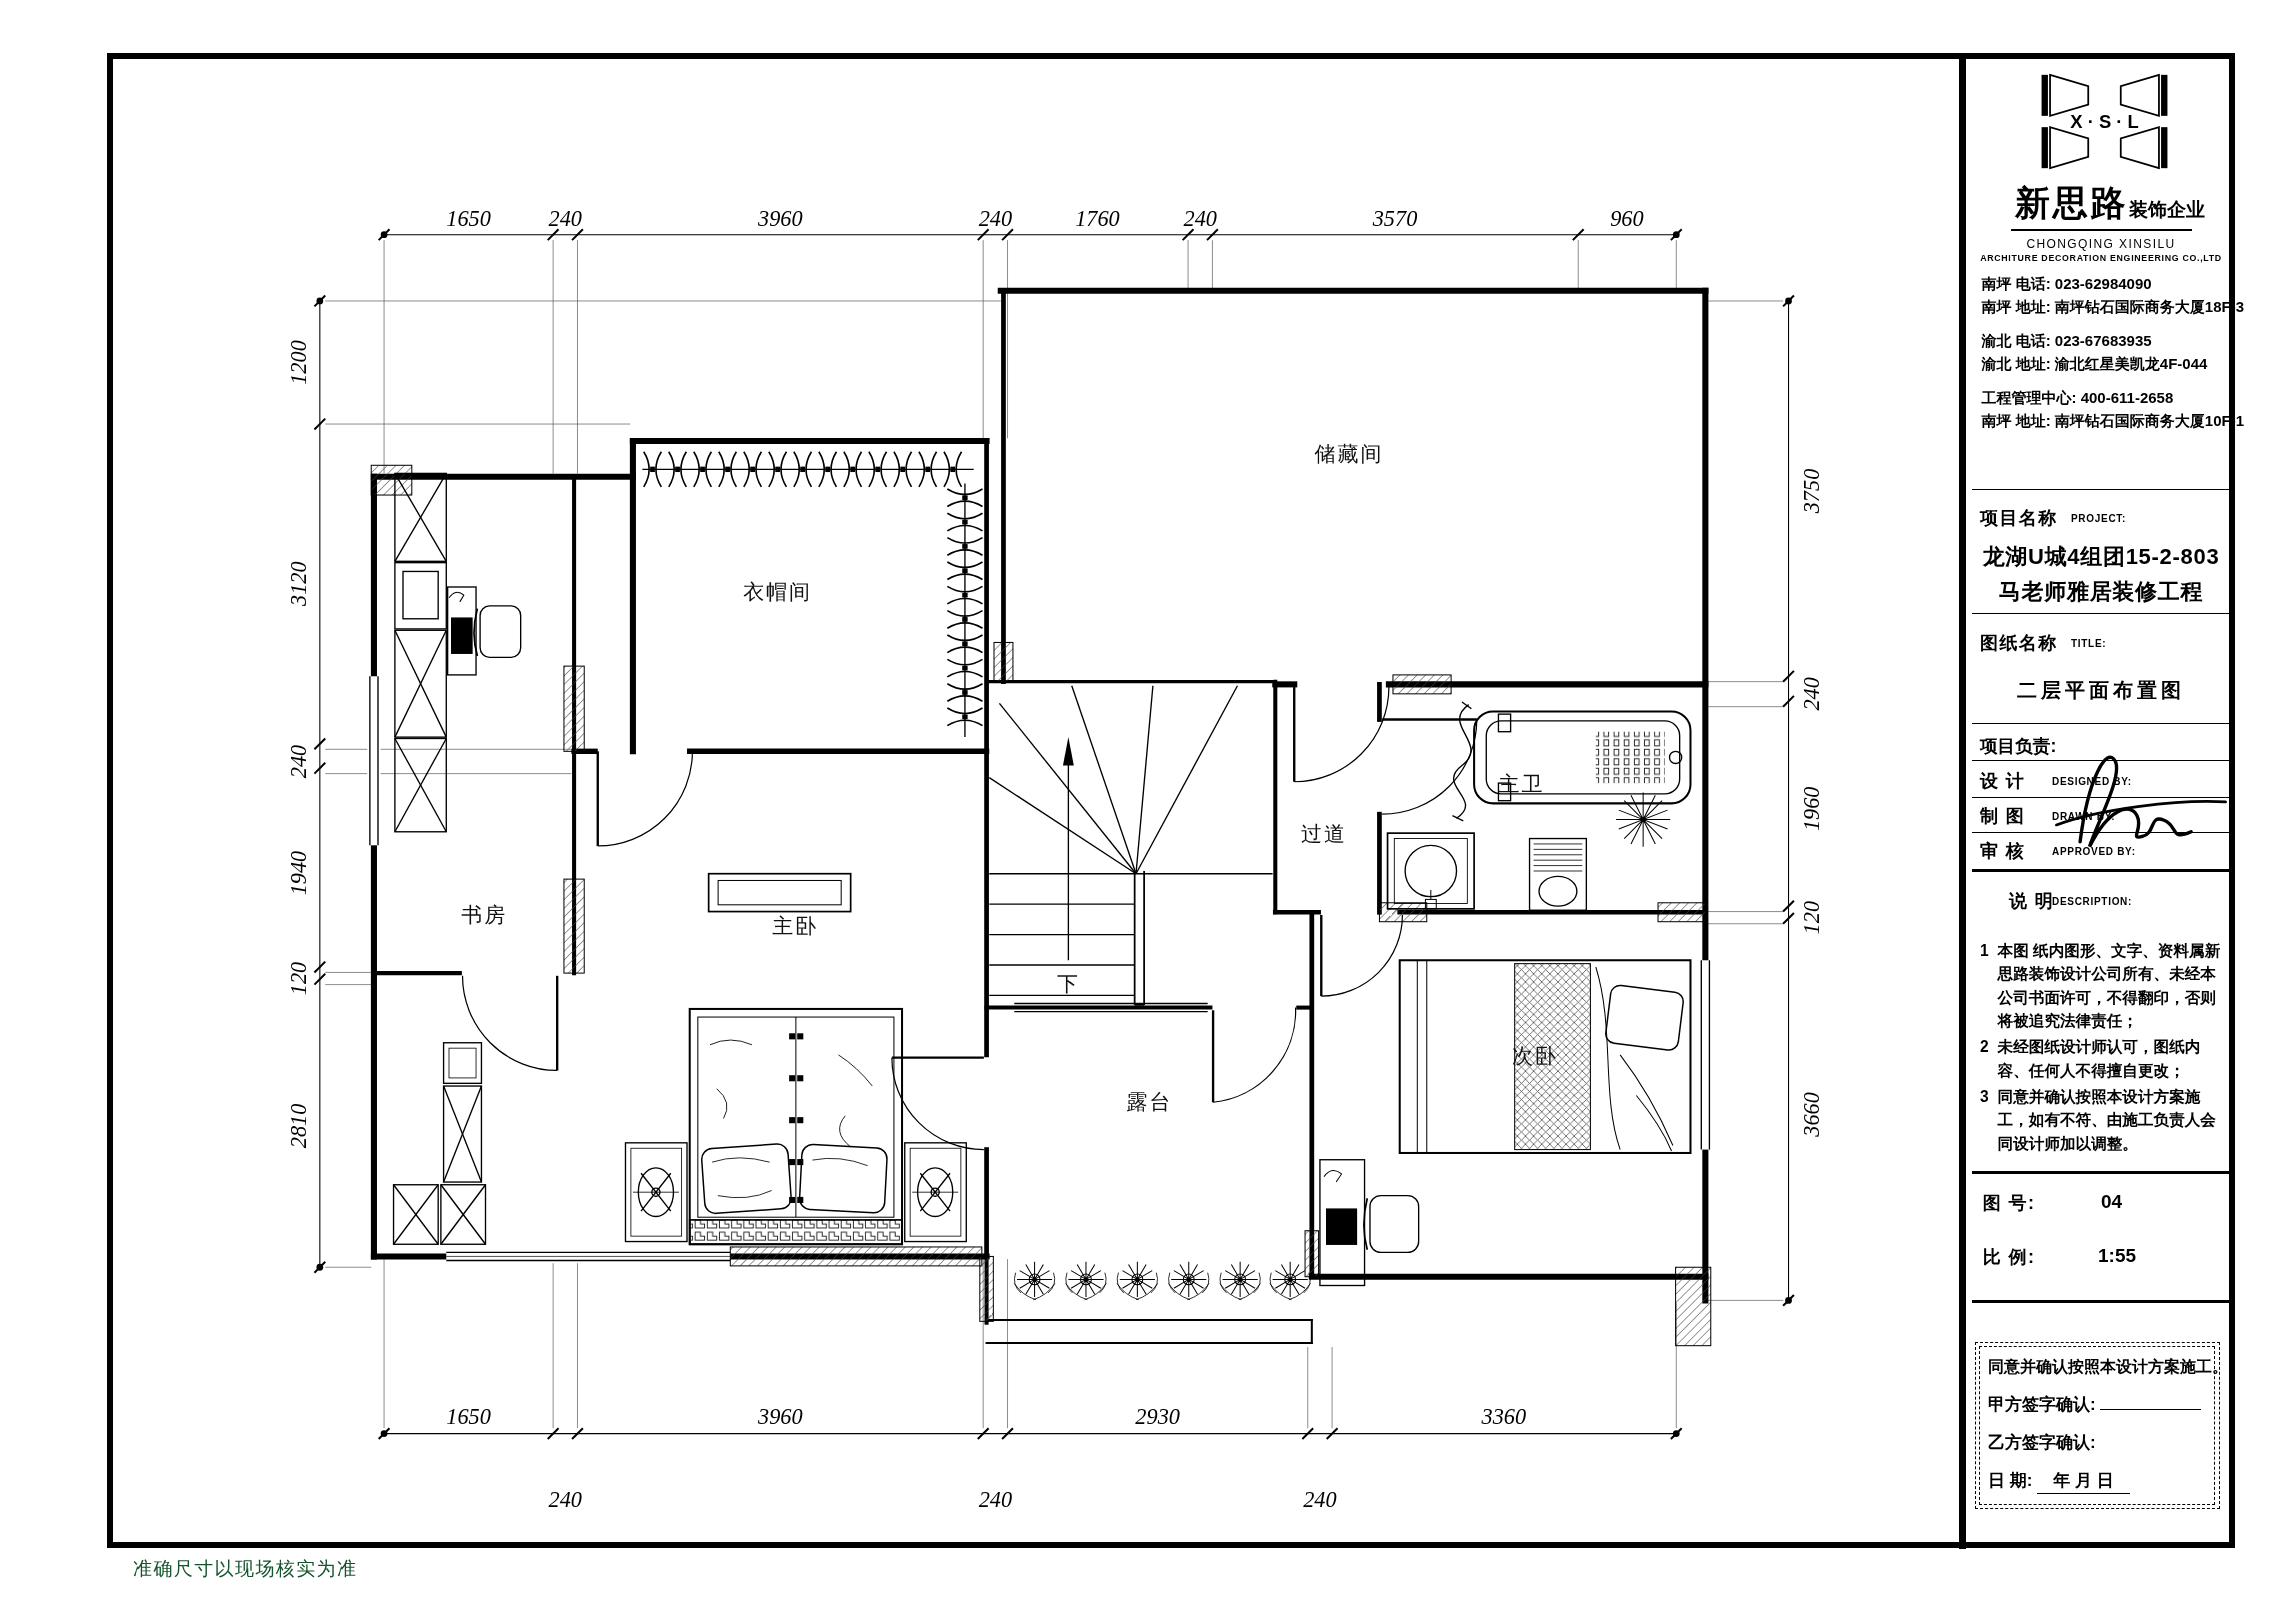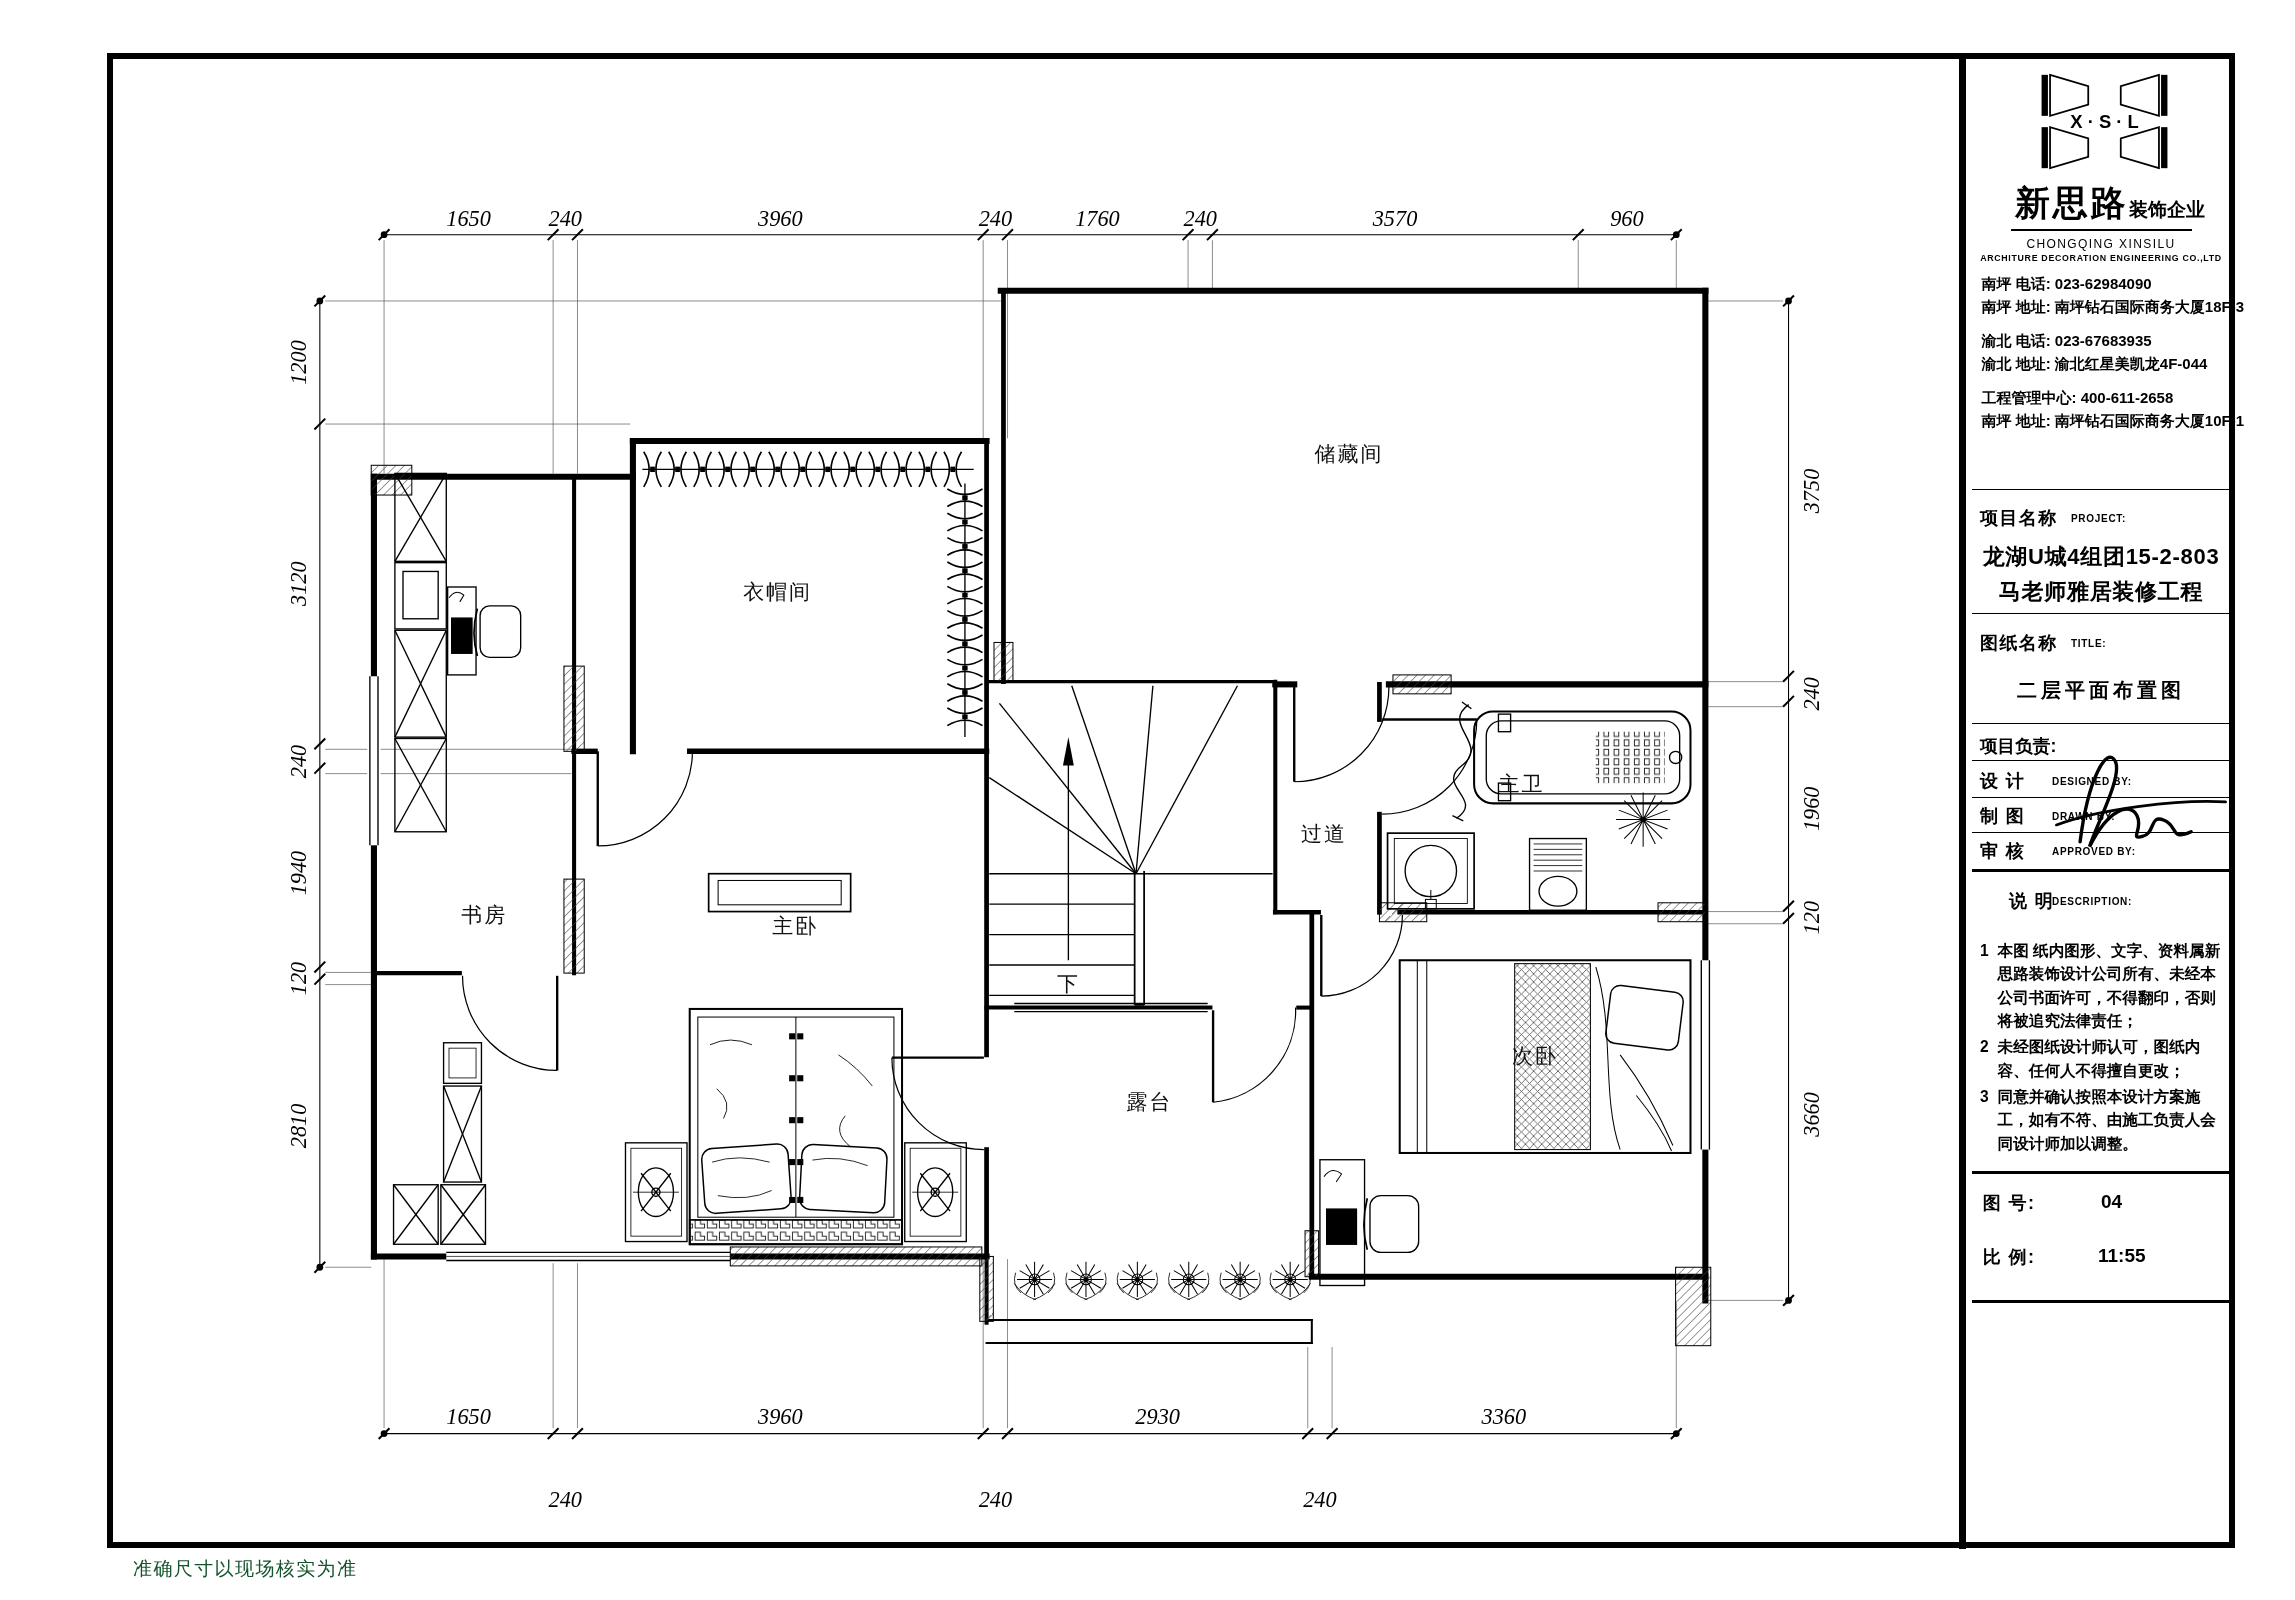--- a/index.html
+++ b/index.html
@@ -563,21 +563,35 @@
         <span class="n">3</span>
         <span>同意并确认按照本设计方案施工，如有不符、由施工负责人会同设计师加以调整。</span>
       </div>
     </div>
 
     <div class="hline thick" style="top:1111px;"></div>
 
     <div class="tb-text lbl-cn" style="left:10.8px;top:1131px;">图  号:</div>
     <div class="tb-text" style="left:129px;top:1131px;font-size:19px;font-weight:bold;">04</div>
     <div class="tb-text lbl-cn" style="left:10.8px;top:1185px;">比  例:</div>
-    <div class="tb-text" style="left:126px;top:1185px;font-size:19px;font-weight:bold;">11:55</div>
+    <div class="tb-text" style="left:126px;top:1185px;font-size:19px;font-weight:bold;">1:55</div>
 
     <div class="hline thick" style="top:1240px;"></div>
 
+    <div class="agree-box">
+      <div class="agree-inner">
+        <div class="agree-line" style="font-size:16px;">同意并确认按照本设计方案施工。</div>
+        <div class="agree-line">
+          <span>甲方签字确认:</span>
+          <span class="sig-ul"></span>
+        </div>
+        <div class="agree-line">乙方签字确认:</div>
+        <div class="agree-line" style="margin-bottom:0;">
+          <span>日       期:</span>
+          <span style="display:inline-block;border-bottom:1.4px solid #000;padding:0 16px 1.4px 16px;">年   月   日</span>
+        </div>
+      </div>
+    </div>
   </div>
 
   <div class="footnote">准确尺寸以现场核实为准</div>
 </div>
 
 
 </body></html>

